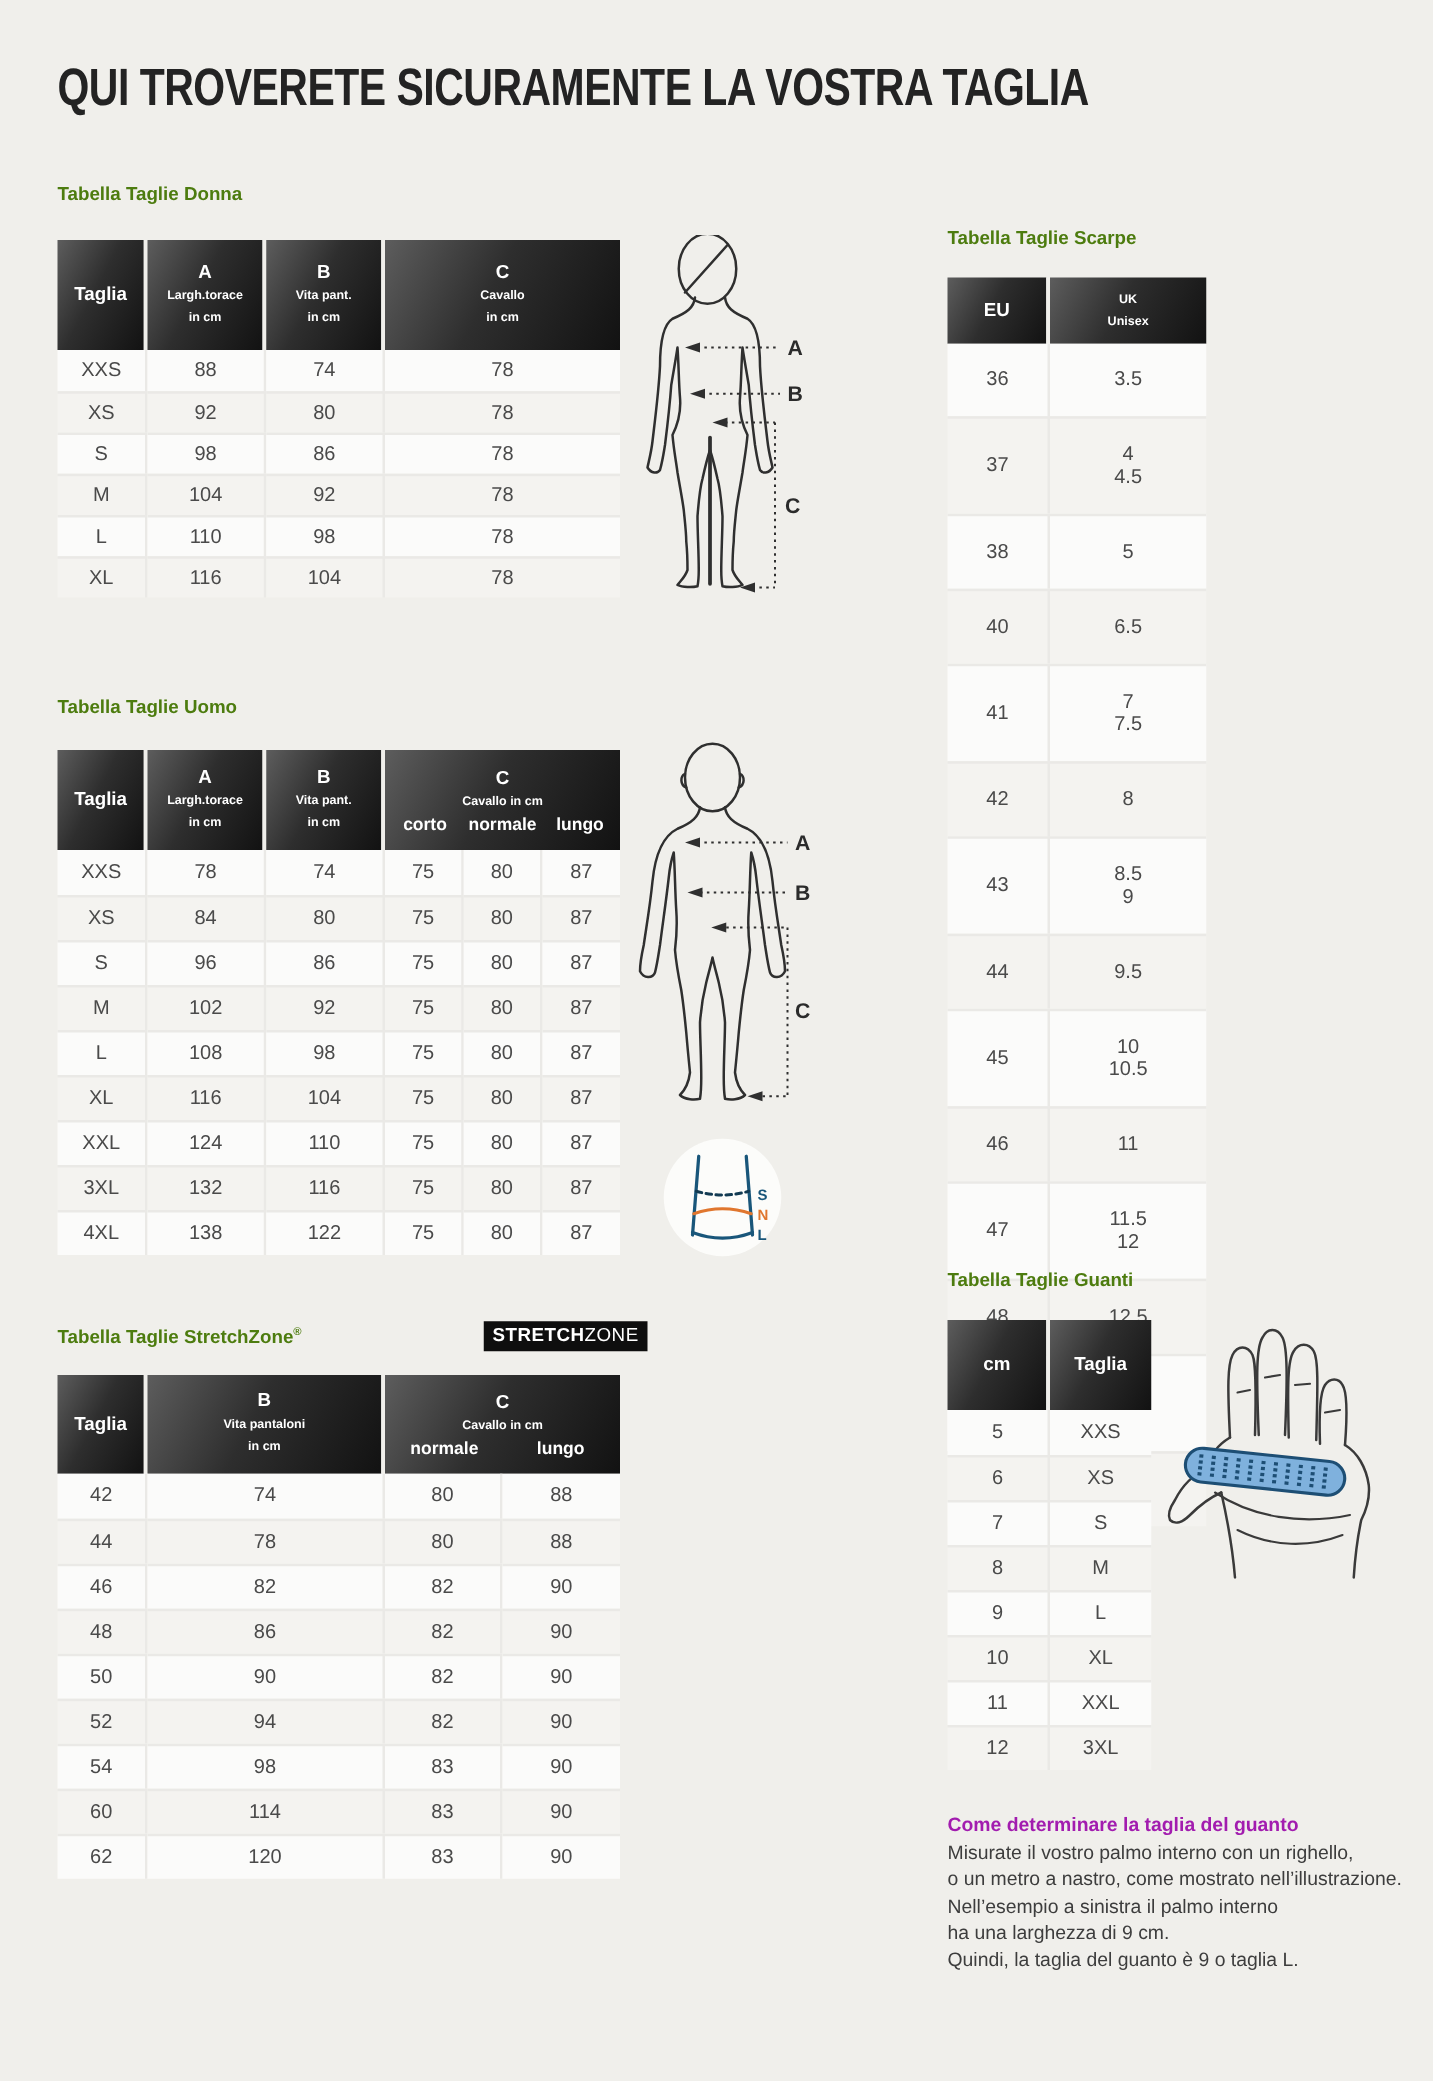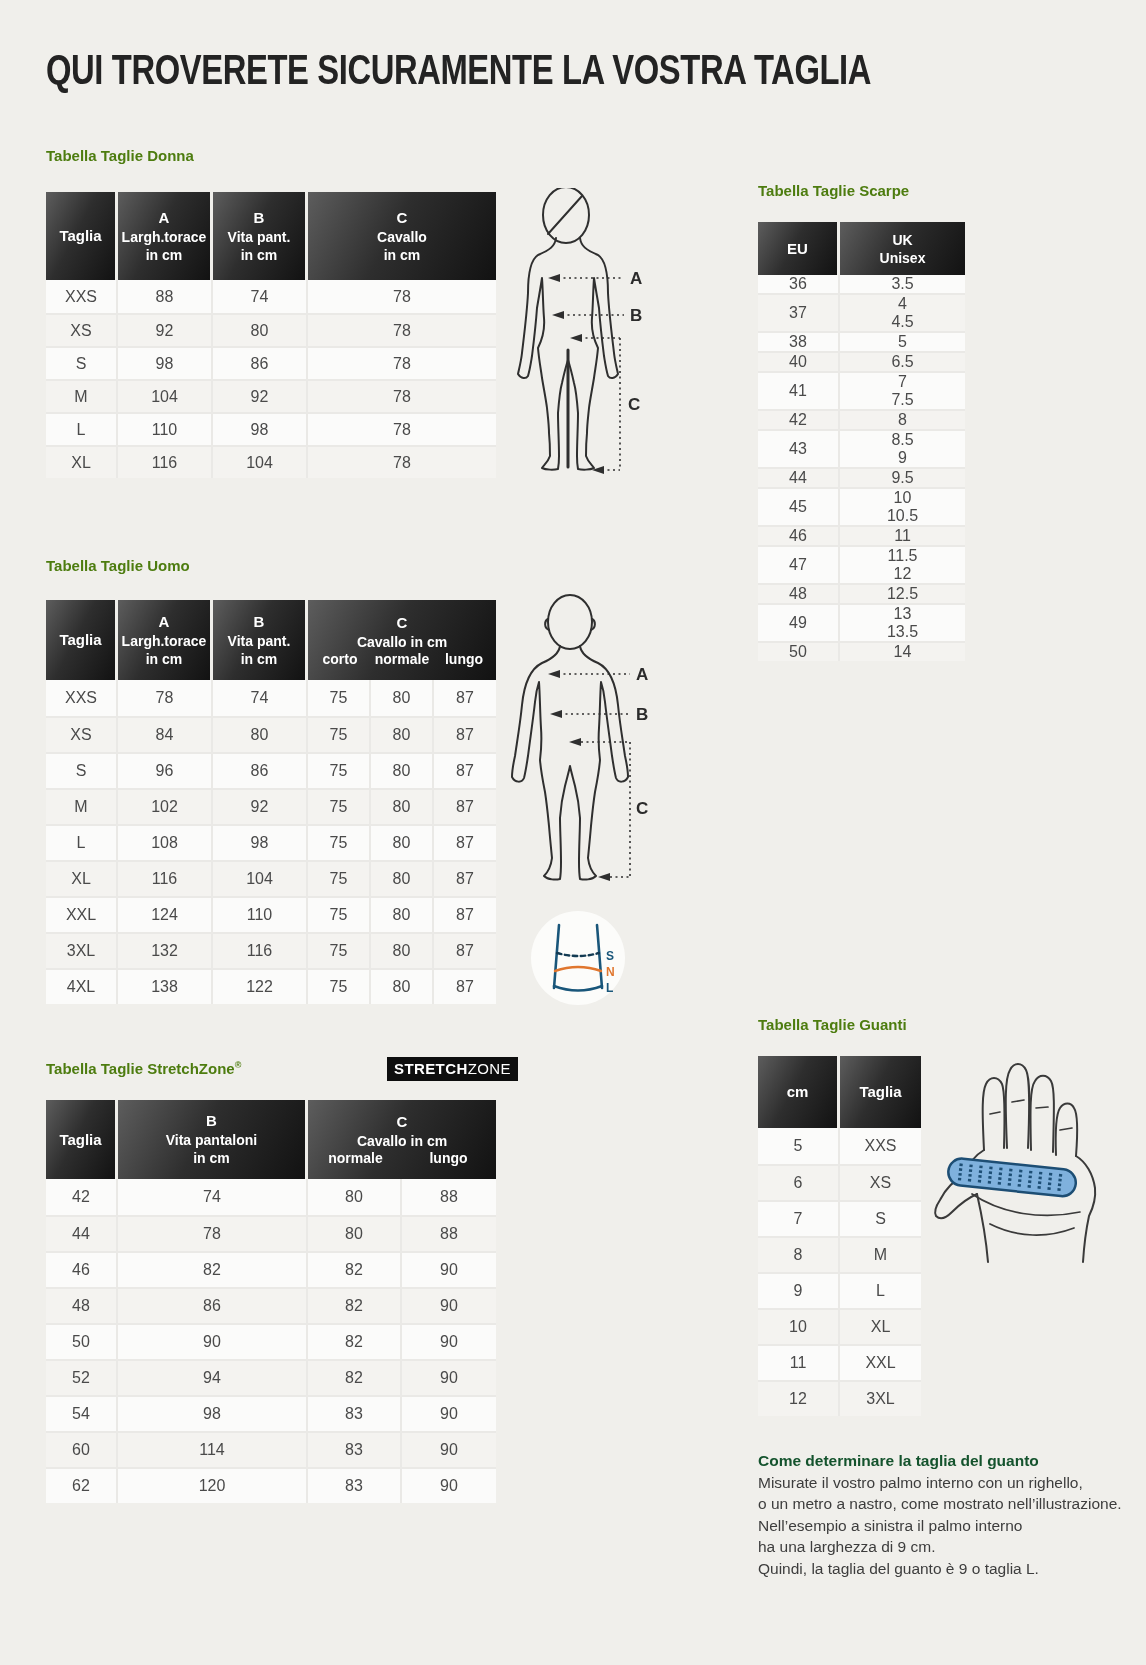--- a/index.html
+++ b/index.html
@@ -11,50 +11,50 @@
 
   .tlabel{position:absolute;font-size:15px;font-weight:700;color:#4d7c0f;}
   .tlabel sup{font-size:9px;}
 
   table.sz{position:absolute;border-collapse:separate;border-spacing:0;table-layout:fixed;}
   .sz th{background:linear-gradient(118deg,#5d5d5d 0%,#2e2e2e 45%,#121212 100%);
          color:#fff;text-align:center;vertical-align:middle;
          border-right:3px solid #f0efeb;padding:4px 1px;box-sizing:border-box;}
   .sz th:last-child{border-right:0;}
   .sz .hl{font-size:15px;font-weight:700;margin-bottom:2px;}
-  .sz .hn{font-size:14px;font-weight:700;line-height:18px;}
+  .sz .hn{font-size:10px;font-weight:700;line-height:18px;}
   .sz .ht{font-size:15px;font-weight:700;}
   .sz .subs{display:flex;margin-top:0;}
   .sz .subs span{flex:1;font-size:14px;font-weight:700;}
   .sz td{background:#fbfbfa;color:#4a4a4a;font-size:16px;text-align:center;vertical-align:middle;
          border-right:2px solid #eae9e6;border-top:2px solid #eae9e6;padding:0 2px;box-sizing:border-box;}
   .sz td:last-child{border-right:0;}
   .sz tbody tr:first-child td{border-top:0;}
   .sz tbody tr:nth-child(even) td{background:#f4f3f0;}
 
   #donna{left:46px;top:192px;width:450px;}   #donna th{height:88px;} #donna td{height:33px;}
   #uomo{left:46px;top:600px;width:450px;}    #uomo th{height:80px;}  #uomo td{height:36px;}
   #stretch{left:46px;top:1100px;width:450px;}#stretch th{height:79px;}#stretch td{height:36px;}
   #scarpe{left:758px;top:222px;width:207px;} #scarpe th{height:53px;}
-  #scarpe td{padding:0 2px;line-height:18px;}
+  #scarpe td{padding:20px 2px;line-height:18px;}
   #guanti{left:758px;top:1056px;width:163px;}#guanti th{height:72px;} #guanti td{height:36px;}
 
   #donna-label{left:46px;top:147px;}
   #uomo-label{left:46px;top:557px;}
   #stretch-label{left:46px;top:1060px;}
   #scarpe-label{left:758px;top:182px;}
   #guanti-label{left:758px;top:1016px;}
 
   .logo{position:absolute;left:387px;top:1057px;background:#0e0e0e;color:#fff;
         font-size:15px;line-height:15px;padding:4px 7px 5px;letter-spacing:0.4px;white-space:nowrap;}
   .logo b{font-weight:700;}
   .logo span{font-weight:400;}
 
   .note{position:absolute;left:758px;top:1450px;width:385px;font-size:15.5px;line-height:21.5px;color:#3d3d3d;}
-  .note .nh{font-weight:700;color:#14532d;}
+  .note .nh{font-weight:700;color:#a21caf;}
 
   .fig{position:absolute;}
   #fig-woman{left:492px;top:188px;}
   #fig-man{left:490px;top:590px;}
   #fig-band{left:528px;top:908px;}
   #fig-hand{left:898px;top:1048px;}
 </style>
 </head>
 <body>
 

